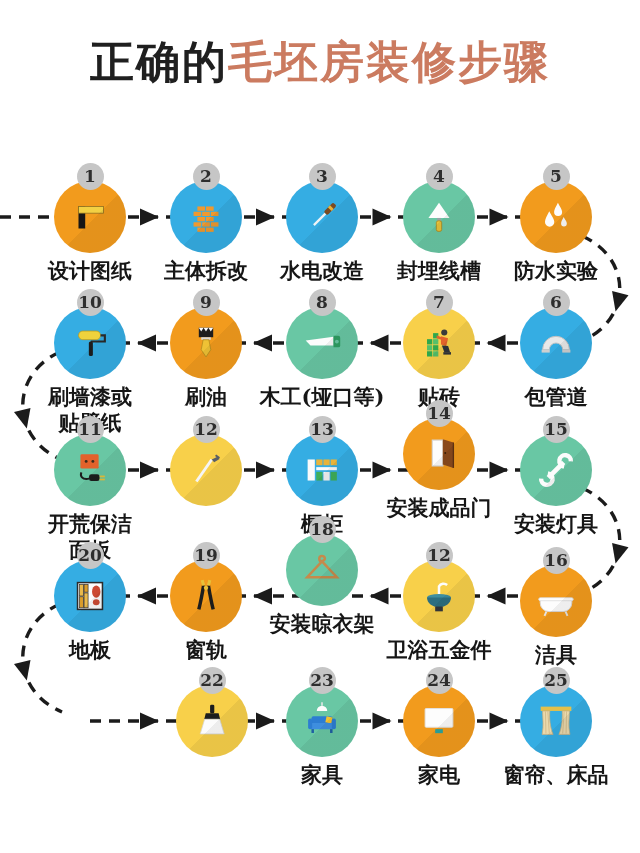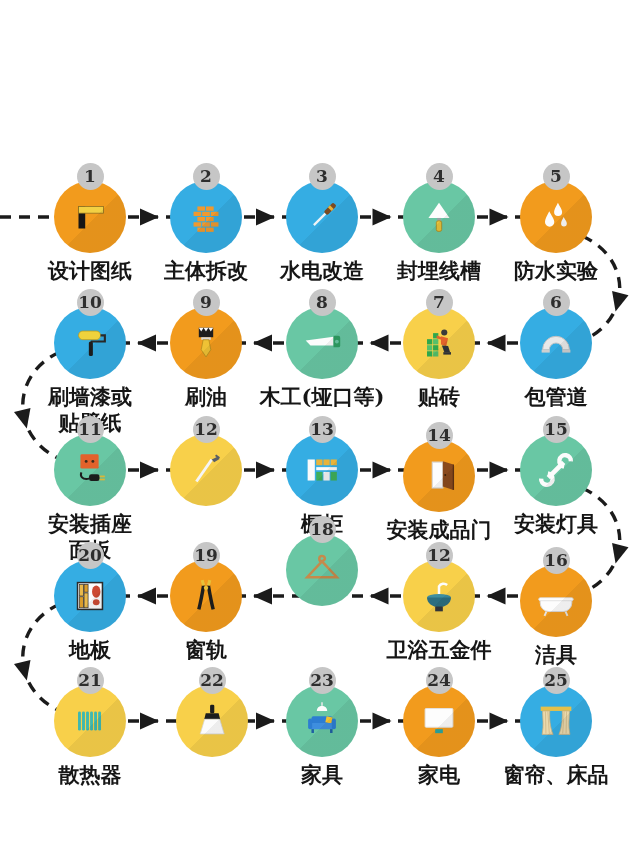--- a/index.html
+++ b/index.html
@@ -32,20 +32,21 @@
   .circle svg{width:46px;height:46px;display:block;position:relative;}
   .label{
     margin-top:5px;text-align:center;color:var(--label_text,#161616);
     font-size:21px;font-weight:700;line-height:26px;white-space:nowrap;
   }
 </style>
 </head>
 <body>
 
 <div id="canvas">
+  <h1 id="page-title"><span class="t-prefix">正确的</span><span class="t-accent">毛坯房装修步骤</span></h1>
 
   <svg id="connectors" width="640" height="853" viewBox="0 0 640 853">
       <line x1="0" y1="217" x2="90" y2="217" stroke="#1B1B1B" stroke-width="3.4" stroke-dasharray="11 8"></line>
       <line x1="90" y1="217" x2="206" y2="217" stroke="#1B1B1B" stroke-width="3.4" stroke-dasharray="11 8"></line>
       <polygon points="11,0 -8,8.5 -8,-8.5" fill="#1B1B1B" transform="translate(148 217) rotate(0)"></polygon>
       <line x1="206" y1="217" x2="322" y2="217" stroke="#1B1B1B" stroke-width="3.4" stroke-dasharray="11 8"></line>
       <polygon points="11,0 -8,8.5 -8,-8.5" fill="#1B1B1B" transform="translate(264 217) rotate(0)"></polygon>
       <line x1="322" y1="217" x2="439" y2="217" stroke="#1B1B1B" stroke-width="3.4" stroke-dasharray="11 8"></line>
       <polygon points="11,0 -8,8.5 -8,-8.5" fill="#1B1B1B" transform="translate(380.5 217) rotate(0)"></polygon>
       <line x1="439" y1="217" x2="556" y2="217" stroke="#1B1B1B" stroke-width="3.4" stroke-dasharray="11 8"></line>
@@ -257,21 +258,21 @@
             <rect x="14" y="7.5" width="19" height="15" rx="1.5" fill="#E2622B"></rect>
             <circle cx="20" cy="15" r="1.5" fill="#3a2a1a"></circle>
             <circle cx="27" cy="15" r="1.5" fill="#3a2a1a"></circle>
             <rect x="23" y="28.5" width="11" height="7" rx="2.4" fill="#1d1d1d"></rect>
             <rect x="34" y="29.8" width="5.5" height="1.8" fill="#E8C23A"></rect>
             <rect x="34" y="33" width="5.5" height="1.8" fill="#E8C23A"></rect>
             <path d="M23 33 C15.5 34.5 13.5 30 15 26.5" fill="none" stroke="#1d1d1d" stroke-width="2.1"></path>
           </svg>
         </div>
         <div class="label">
-          <div>安装插座</div>
+          <div>开荒保洁</div>
           <div>面板</div>
         </div>
       </div>
       <div class="step" style="left: 126px; top: 416px;">
         <div class="badge">12</div>
         <div class="circle" style="background: rgb(248, 208, 74);">
           <svg viewBox="0 0 48 48">
             <line x1="14" y1="36" x2="30" y2="13" stroke="#f5f5f5" stroke-width="3"></line>
             <path d="M30 13 l6.5 -3.2 l1.6 2.8 l-5.6 3.2 z" fill="#5a5f66"></path>
             <line x1="34" y1="8.5" x2="38" y2="11.5" stroke="#5a5f66" stroke-width="2"></line>
@@ -289,21 +290,21 @@
             <rect x="18" y="21" width="21.5" height="3.2" fill="#fafafa"></rect>
             <rect x="18" y="26" width="6.5" height="9" fill="#3FAE5A"></rect>
             <rect x="25.5" y="26" width="6.5" height="9" fill="#f2f2f2"></rect>
             <rect x="33" y="26" width="6.5" height="9" fill="#3FAE5A"></rect>
           </svg>
         </div>
         <div class="label">
           <div>橱柜</div>
         </div>
       </div>
-      <div class="step" style="left: 359px; top: 422px;">
+      <div class="step" style="left: 359px; top: 400px;">
         <div class="badge">14</div>
         <div class="circle" style="background: rgb(242, 155, 29);">
           <svg viewBox="0 0 48 48">
             <rect x="17" y="9.5" width="11" height="27" fill="#fdfdfd" stroke="#d8d8d8" stroke-width="1.2"></rect>
             <polygon points="28,8.5 39,12 39,38.5 28,35" fill="#8a4a1d"></polygon>
             <line x1="39" y1="12" x2="39" y2="38.5" stroke="#5f3212" stroke-width="1.4"></line>
             <circle cx="30.5" cy="23" r="1" fill="#3a2008"></circle>
           </svg>
         </div>
         <div class="label">
@@ -353,20 +354,23 @@
       </div>
       <div class="step" style="left: 242px; top: 516px;">
         <div class="badge">18</div>
         <div class="circle" style="background: rgb(105, 199, 164);">
           <svg viewBox="0 0 48 48">
             <g fill="none" stroke="#C68A4B" stroke-width="2.6" stroke-linecap="round">
               <path d="M24 15 c-3.8 0 -3.8 -5.5 0 -5.5 c3.2 0 3.9 3.2 1.6 4.5"></path>
               <path d="M24 15 L8.5 31.5 h31 Z"></path>
             </g>
           </svg>
+        </div>
+        <div class="label">
+          <div>安装晾衣架</div>
         </div>
       </div>
       <div class="step" style="left: 126px; top: 542px; align-items: center;">
         <div class="badge">19</div>
         <div class="circle" style="background: rgb(242, 155, 29);">
           <svg viewBox="0 0 48 48">
             <path d="M21.5 13 C20 22 19 28 16.5 38" stroke="#1d1d1d" stroke-width="3.6" fill="none"></path>
             <path d="M26.5 13 C28 22 29 28 31.5 38" stroke="#1d1d1d" stroke-width="3.6" fill="none"></path>
             <path d="M21.5 13 L20 7.5" stroke="#E8C23A" stroke-width="3.2"></path>
             <path d="M26.5 13 L28 7.5" stroke="#E8C23A" stroke-width="3.2"></path>
@@ -387,38 +391,20 @@
               <rect x="17.8" y="12" width="4.2" height="8" fill="#D99C2B"></rect>
               <rect x="13" y="24.8" width="4.2" height="11.5" fill="#D99C2B"></rect>
               <rect x="17.8" y="20.8" width="4.2" height="15.5" fill="#E9B94C"></rect>
             </g>
             <ellipse cx="30.5" cy="19.5" rx="4.4" ry="6.4" fill="#CC4A33"></ellipse>
             <ellipse cx="30.5" cy="30.6" rx="3.5" ry="3.1" fill="#CC4A33"></ellipse>
           </svg>
         </div>
         <div class="label">
           <div>地板</div>
-        </div>
-      </div>
-      <div class="step" style="left: 10px; top: 667px;">
-        <div class="badge">21</div>
-        <div class="circle" style="background: rgb(248, 208, 74);">
-          <svg viewBox="0 0 48 48">
-            <g fill="#3FB8B0">
-              <rect x="11.5" y="14" width="3" height="20" rx="1.5"></rect>
-              <rect x="15.7" y="14" width="3" height="20" rx="1.5"></rect>
-              <rect x="19.9" y="14" width="3" height="20" rx="1.5"></rect>
-              <rect x="24.1" y="14" width="3" height="20" rx="1.5"></rect>
-              <rect x="28.3" y="14" width="3" height="20" rx="1.5"></rect>
-              <rect x="32.5" y="14" width="3" height="20" rx="1.5"></rect>
-            </g>
-          </svg>
-        </div>
-        <div class="label">
-          <div>散热器</div>
         </div>
       </div>
       <div class="step" style="left: 132px; top: 667px;">
         <div class="badge">22</div>
         <div class="circle" style="background: rgb(248, 208, 74);">
           <svg viewBox="0 0 48 48">
             <rect x="22" y="7" width="4.4" height="9" rx="1.4" fill="#1d1d1d"></rect>
             <path d="M17.5 16 h13.4 l1.6 6.2 h-16.6 z" fill="#1d1d1d"></path>
             <path d="M16.3 22.2 h15.8 l4.6 15.3 h-25 z" fill="#fcfcfc" stroke="#d5d5d5" stroke-width="0.8"></path>
           </svg>

